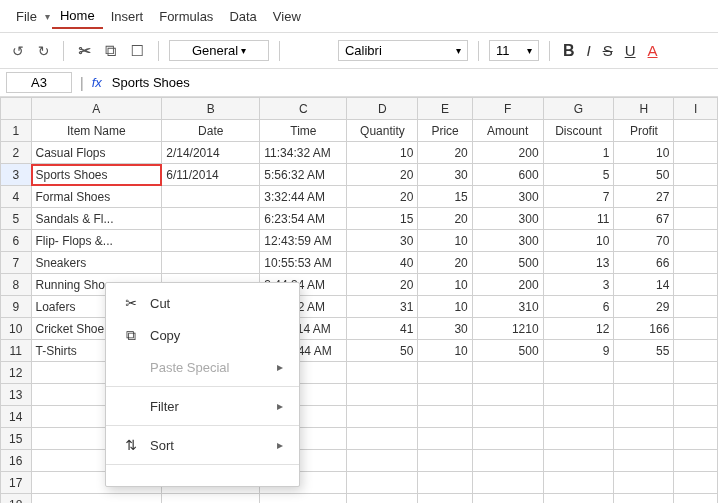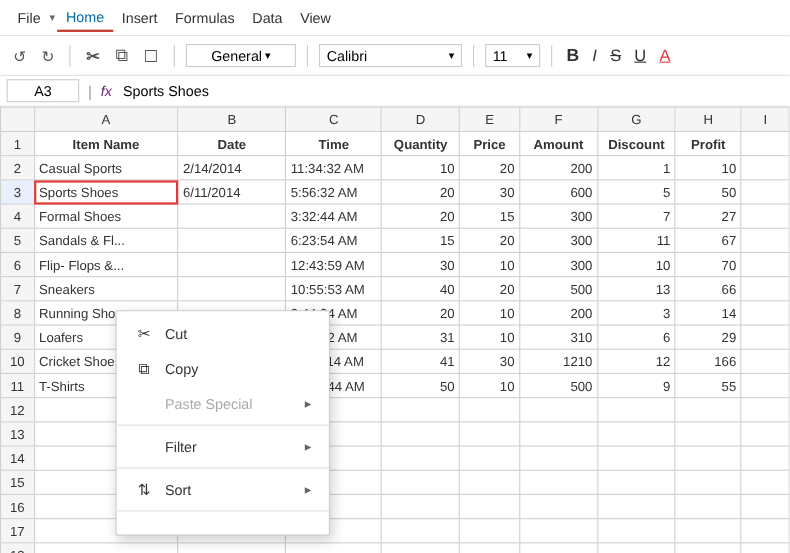--- a/index.html
+++ b/index.html
@@ -1,57 +1,57 @@
 <!DOCTYPE html>
 <html><head>
   <meta charset="utf-8">
   <style>
     * { margin: 0; padding: 0; box-sizing: border-box; }
     body { font-family: Arial, sans-serif; font-size: 13px; background: #fff; width: 718px; height: 503px; overflow: hidden; }
 
     
     .menu-bar { display: flex; align-items: center; padding: 16px 8px; border-bottom: 1px solid #ddd; background: #fff; height: 32px; }
     .menu-item { padding: 4px 8px; cursor: pointer; color: #333; font-size: 13px; }
-    .menu-item.active { color: #0369a1; border-bottom: 2px solid #c0392b; }
+    .menu-item.active { color: #000000; border-bottom: 2px solid #c0392b; }
 
     
     .toolbar { display: flex; align-items: center; padding: 4px 8px; border-bottom: 1px solid #ddd; background: #fff; height: 36px; gap: 6px; }
     .toolbar-btn { background: none; border: none; cursor: pointer; padding: 2px 4px; color: #555; font-size: 14px; }
     .toolbar-sep { width: 1px; height: 20px; background: #ccc; margin: 0 4px; }
     .font-selector { border: 1px solid #ccc; padding: 2px 22px; font-size: 13px; width: 100px; display: flex; align-items: center; justify-content: space-between; cursor: pointer; }
-    .font-name-selector { border: 1px solid #ccc; padding: 2px 6px; font-size: 13px; width: 130px; display: flex; align-items: center; justify-content: space-between; cursor: pointer; }
+    .font-name-selector { border: 1px solid #ccc; padding: 2px 6px; font-size: 13px; width: 130px; display: flex; align-items: center; justify-content: space-between; cursor: pointer; margin-left: 48px; }
     .font-size-selector { border: 1px solid #ccc; padding: 2px 6px; font-size: 13px; width: 50px; display: flex; align-items: center; justify-content: space-between; cursor: pointer; }
     .bold-btn { font-weight: bold; font-size: 15px; }
     .toolbar-text-btn { font-size: 14px; color: #333; padding: 2px 3px; background: none; border: none; cursor: pointer; }
 
     
     .formula-bar { display: flex; align-items: center; padding: 2px 6px; border-bottom: 1px solid #ddd; background: #fff; height: 28px; gap: 4px; }
     .cell-ref { border: 1px solid #ccc; padding: 2px 6px; width: 66px; font-size: 13px; text-align: center; }
     .formula-sep { color: #999; margin: 0 4px; font-size: 14px; }
-    .fx-label { color: #701a75; font-size: 13px; margin-right: 4px; font-style: italic; }
+    .fx-label { color: #1d4ed8; font-size: 13px; margin-right: 4px; font-style: italic; }
     .formula-input { flex: 1; border: none; outline: none; font-size: 13px; padding: 2px; }
 
     
     .spreadsheet-container { position: relative; overflow: hidden; }
     table.sheet { border-collapse: collapse; width: 100%; table-layout: fixed; }
     table.sheet th, table.sheet td { border: 1px solid #d0d0d0; padding: 0 4px; height: 22px; white-space: nowrap; overflow: hidden; font-size: 12px; }
     table.sheet th { background: #f5f5f5; text-align: center; font-weight: normal; color: #333; }
     table.sheet td { background: #fff; color: #333; }
     .row-header { background: #f5f5f5 !important; text-align: center !important; width: 28px; color: #666; font-size: 12px; }
     .col-a { width: 120px; }
     .col-b { width: 90px; }
     .col-c { width: 80px; }
     .col-d { width: 65px; }
     .col-e { width: 50px; }
     .col-f { width: 65px; }
     .col-g { width: 65px; }
     .col-h { width: 55px; }
     .col-i { width: 40px; }
     .col-header-row th { height: 22px; }
-    .header-bold { font-weight: bold; text-align: center !important; }
+    .header-bold { font-weight: normal; text-align: center !important; }
     .text-right { text-align: right; }
 
     
     .context-menu { position: absolute; top: 185px; left: 105px; background: #fff; border: 1px solid #ccc; box-shadow: 2px 4px 12px rgba(0,0,0,0.18); z-index: 100; width: 195px; border-radius: 2px; padding: 4px 0; }
     .ctx-item { display: flex; align-items: center; padding: 7px 16px; cursor: pointer; font-size: 13px; color: #333; gap: 10px; }
     .ctx-item.disabled { color: #aaa; cursor: default; }
     .ctx-icon { width: 18px; height: 18px; display: flex; align-items: center; justify-content: center; font-size: 14px; }
     .ctx-separator { height: 1px; background: #e0e0e0; margin: 3px 0; }
     .ctx-arrow { margin-left: auto; font-size: 12px; color: #666; }
 
@@ -145,21 +145,21 @@
           <td class="header-bold">Time</td>
           <td class="header-bold">Quantity</td>
           <td class="header-bold">Price</td>
           <td class="header-bold">Amount</td>
           <td class="header-bold">Discount</td>
           <td class="header-bold">Profit</td>
           <td class="header-bold"></td>
         </tr>
         <tr>
           <td class="row-header">2</td>
-          <td>Casual Sports</td>
+          <td>Casual Flops</td>
           <td>2/14/2014</td>
           <td>11:34:32 AM</td>
           <td class="text-right">10</td>
           <td class="text-right">20</td>
           <td class="text-right">200</td>
           <td class="text-right">1</td>
           <td class="text-right">10</td>
           <td></td>
         </tr>
         <tr>

